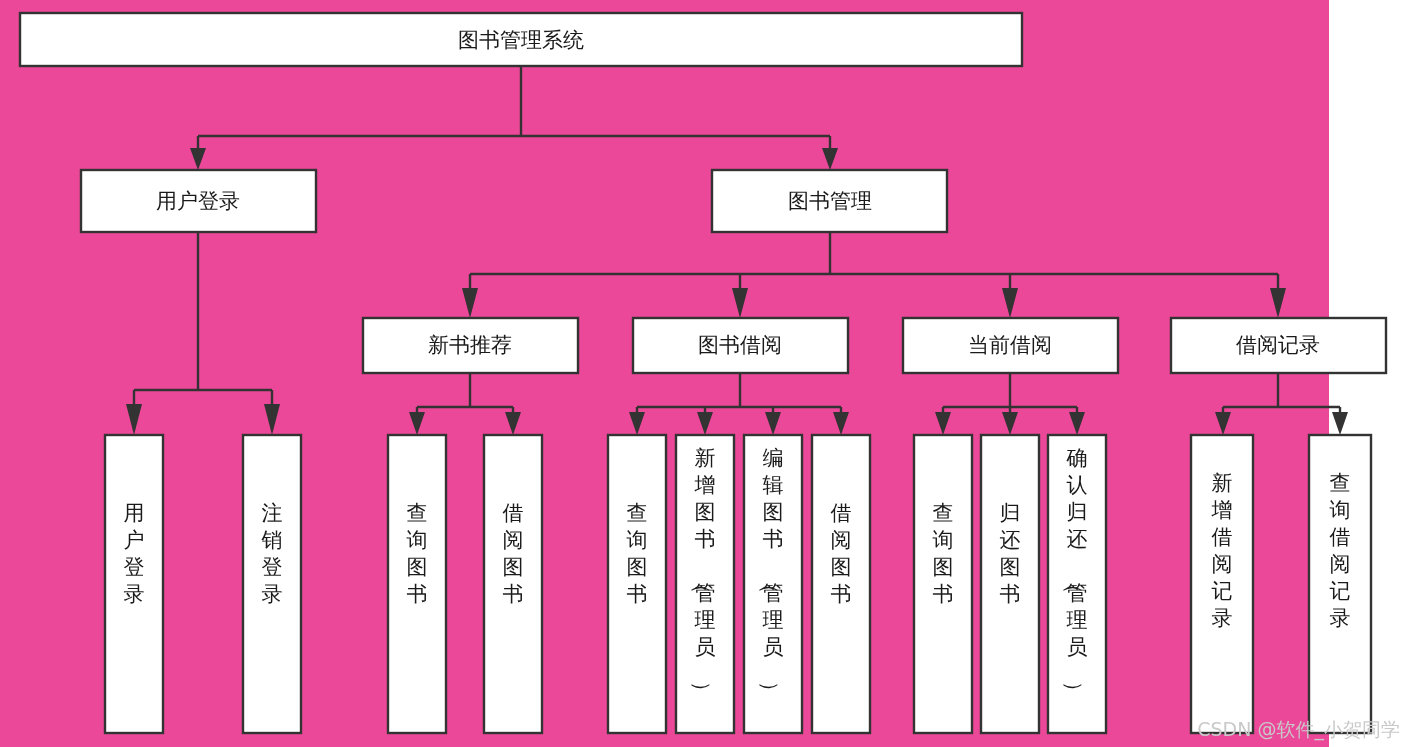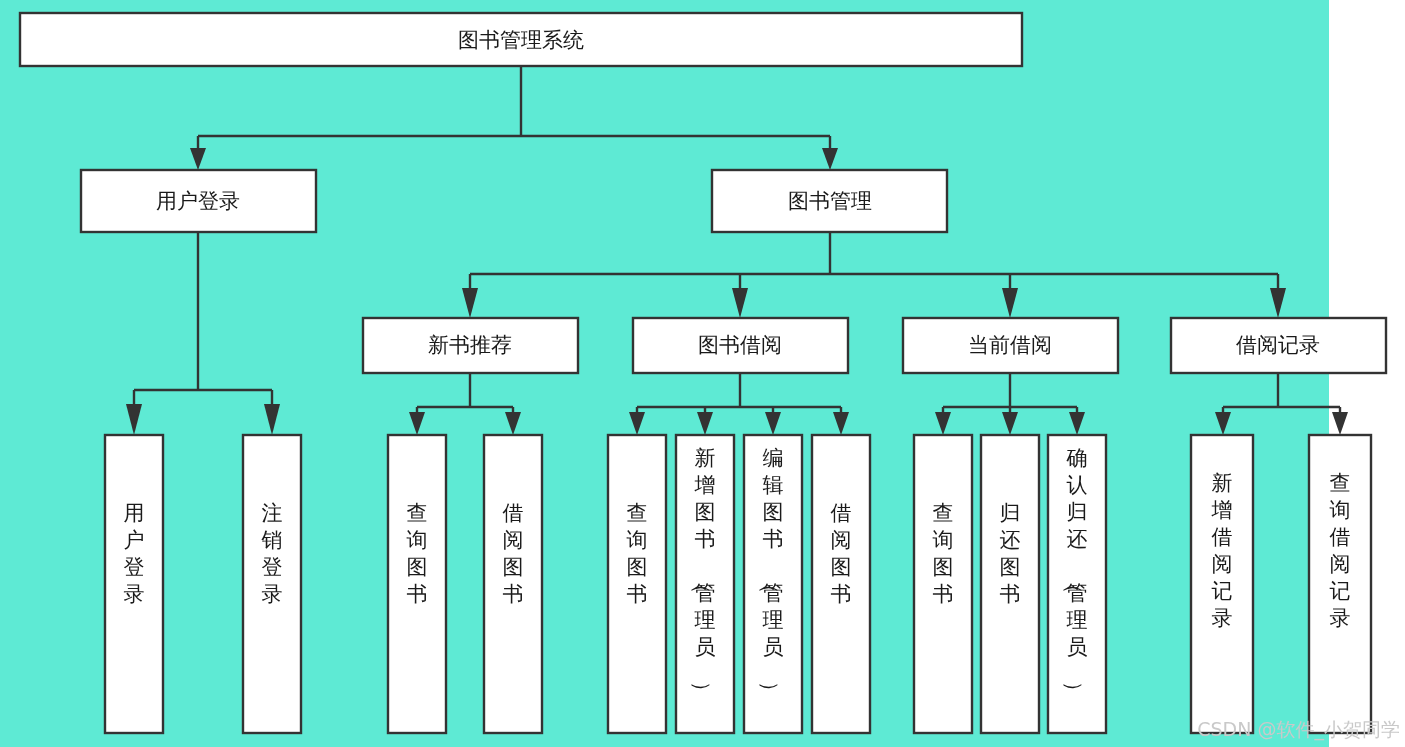--- a/index.html
+++ b/index.html
@@ -11,21 +11,21 @@
   body {
     width: 1405px;
     height: 747px;
     font-family: "DejaVu Sans", "Liberation Sans", sans-serif;
     overflow: hidden;
   }
   #diagram-root {
     position: relative;
     width: 1329px;
     height: 747px;
-    background: #5eead4;
+    background: #ec4899;
   }
   svg.diagram-canvas {
     position: absolute;
     top: 0;
     left: 0;
     width: 1405px;
     height: 747px;
     display: block;
   }
   .node-box {

